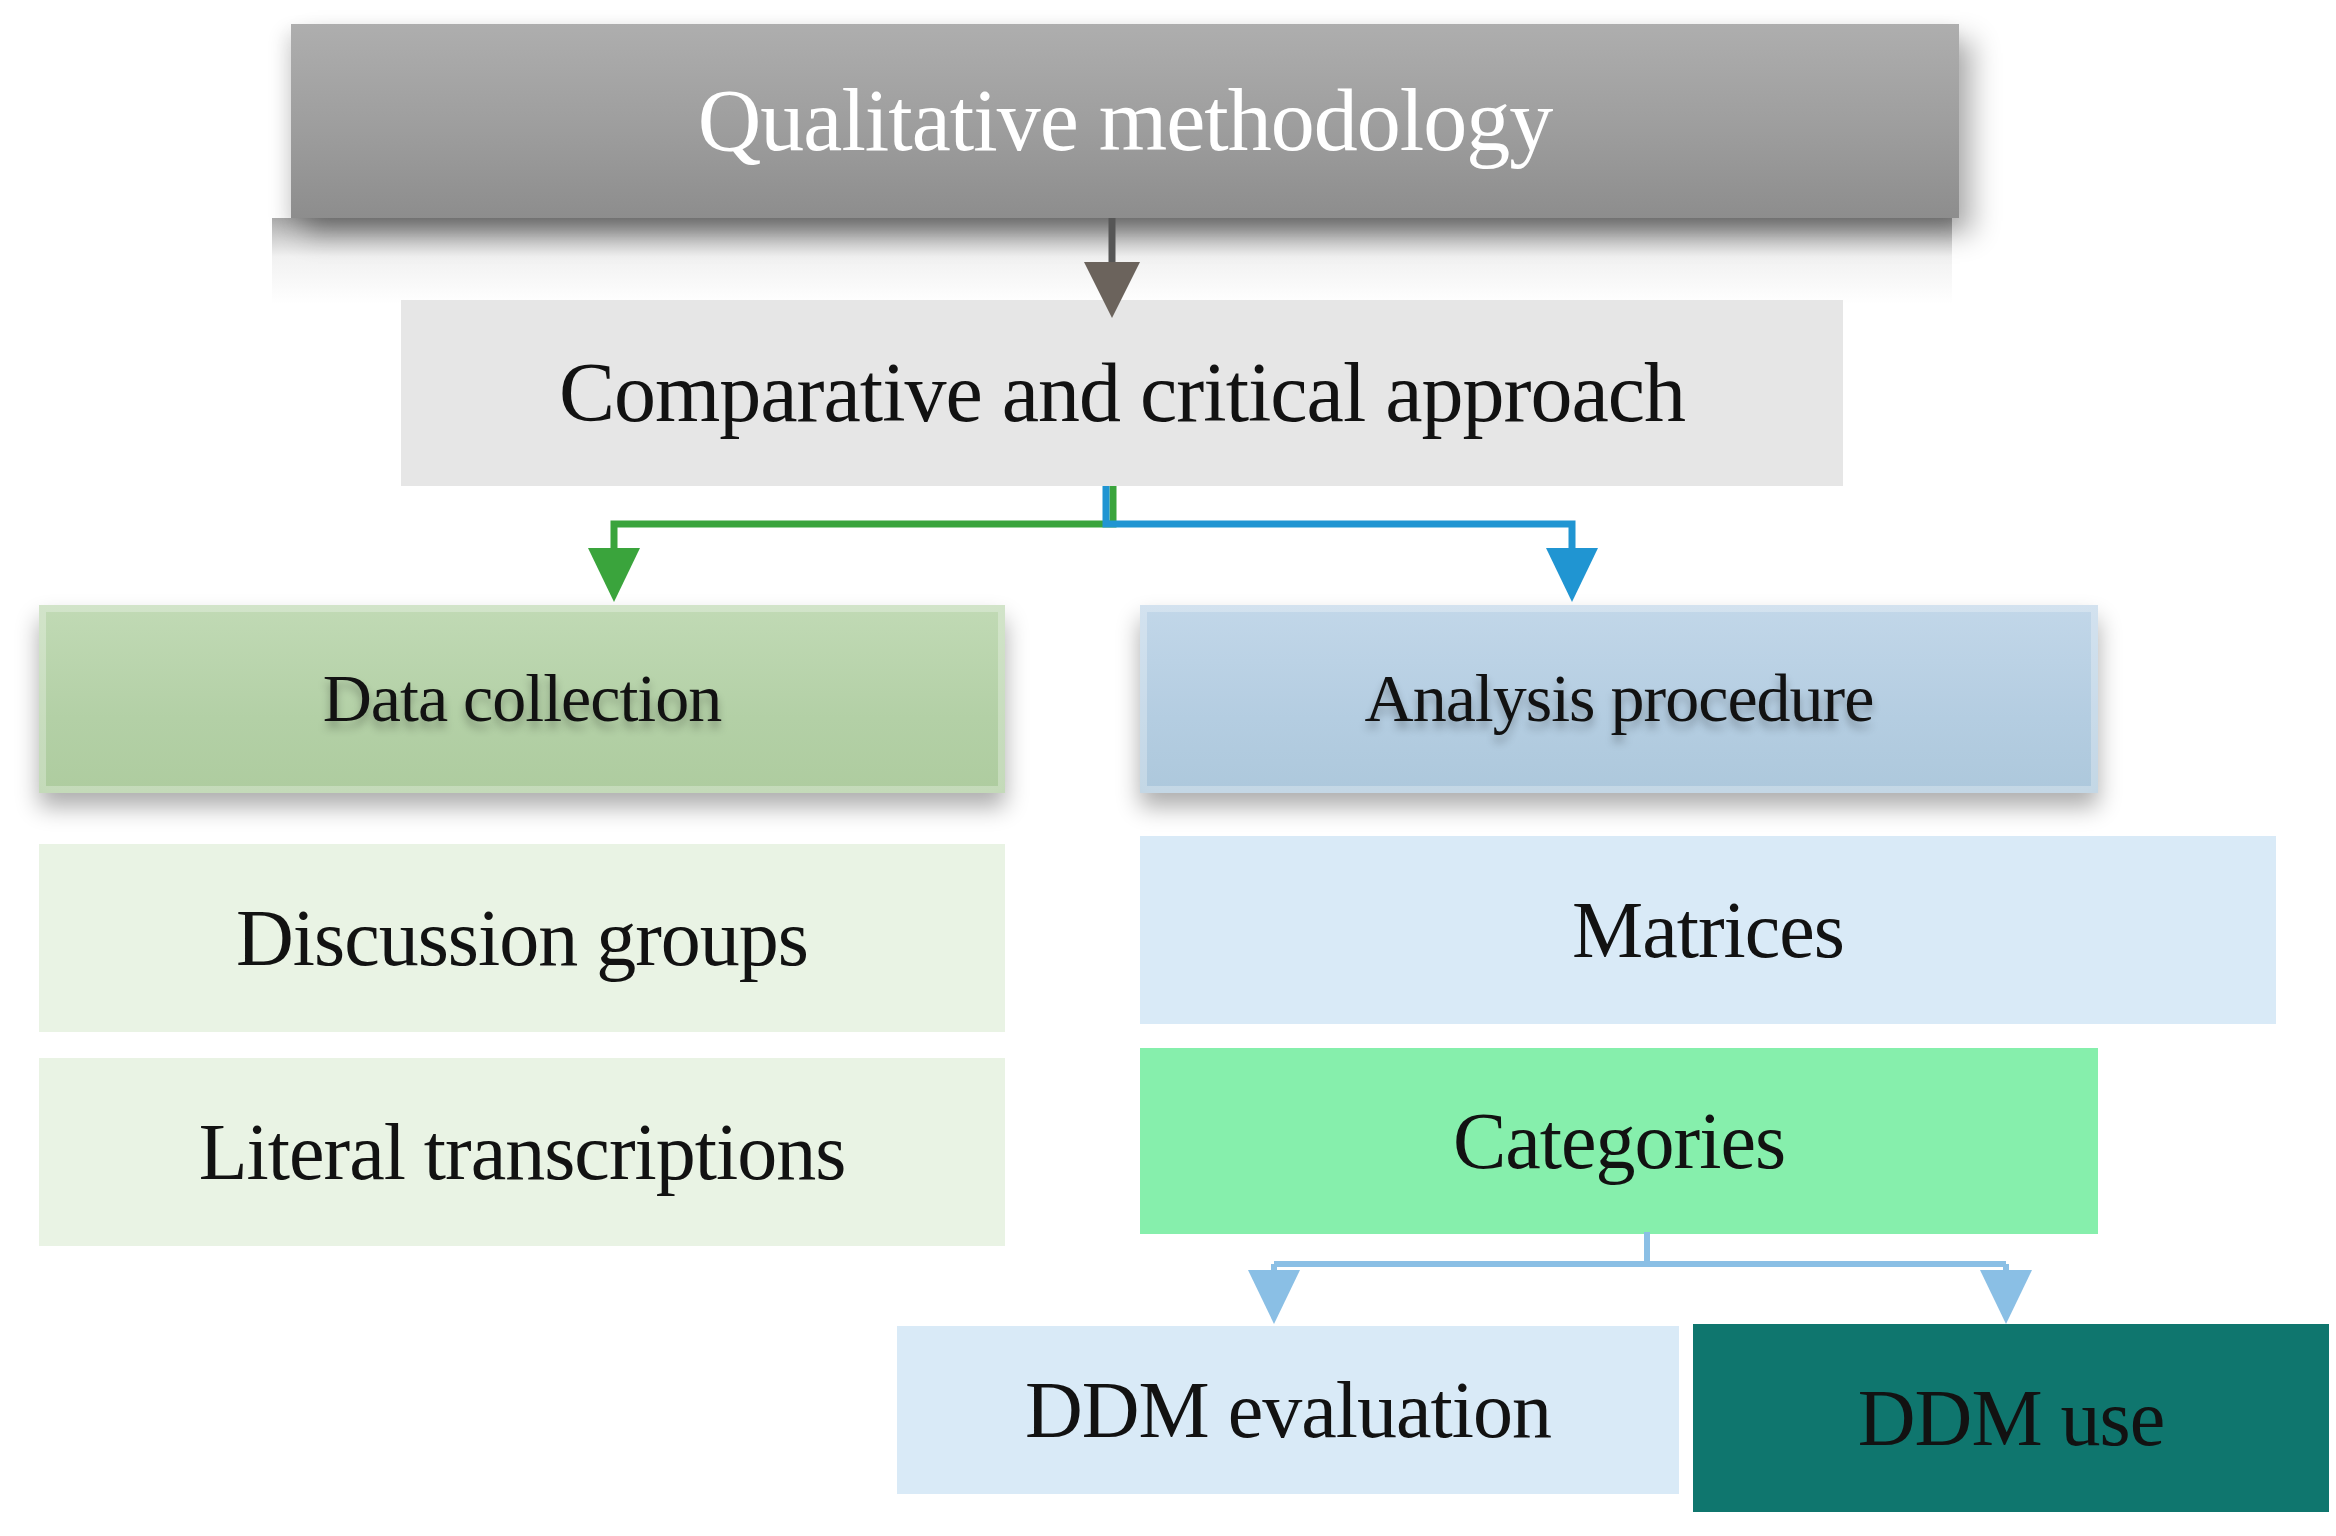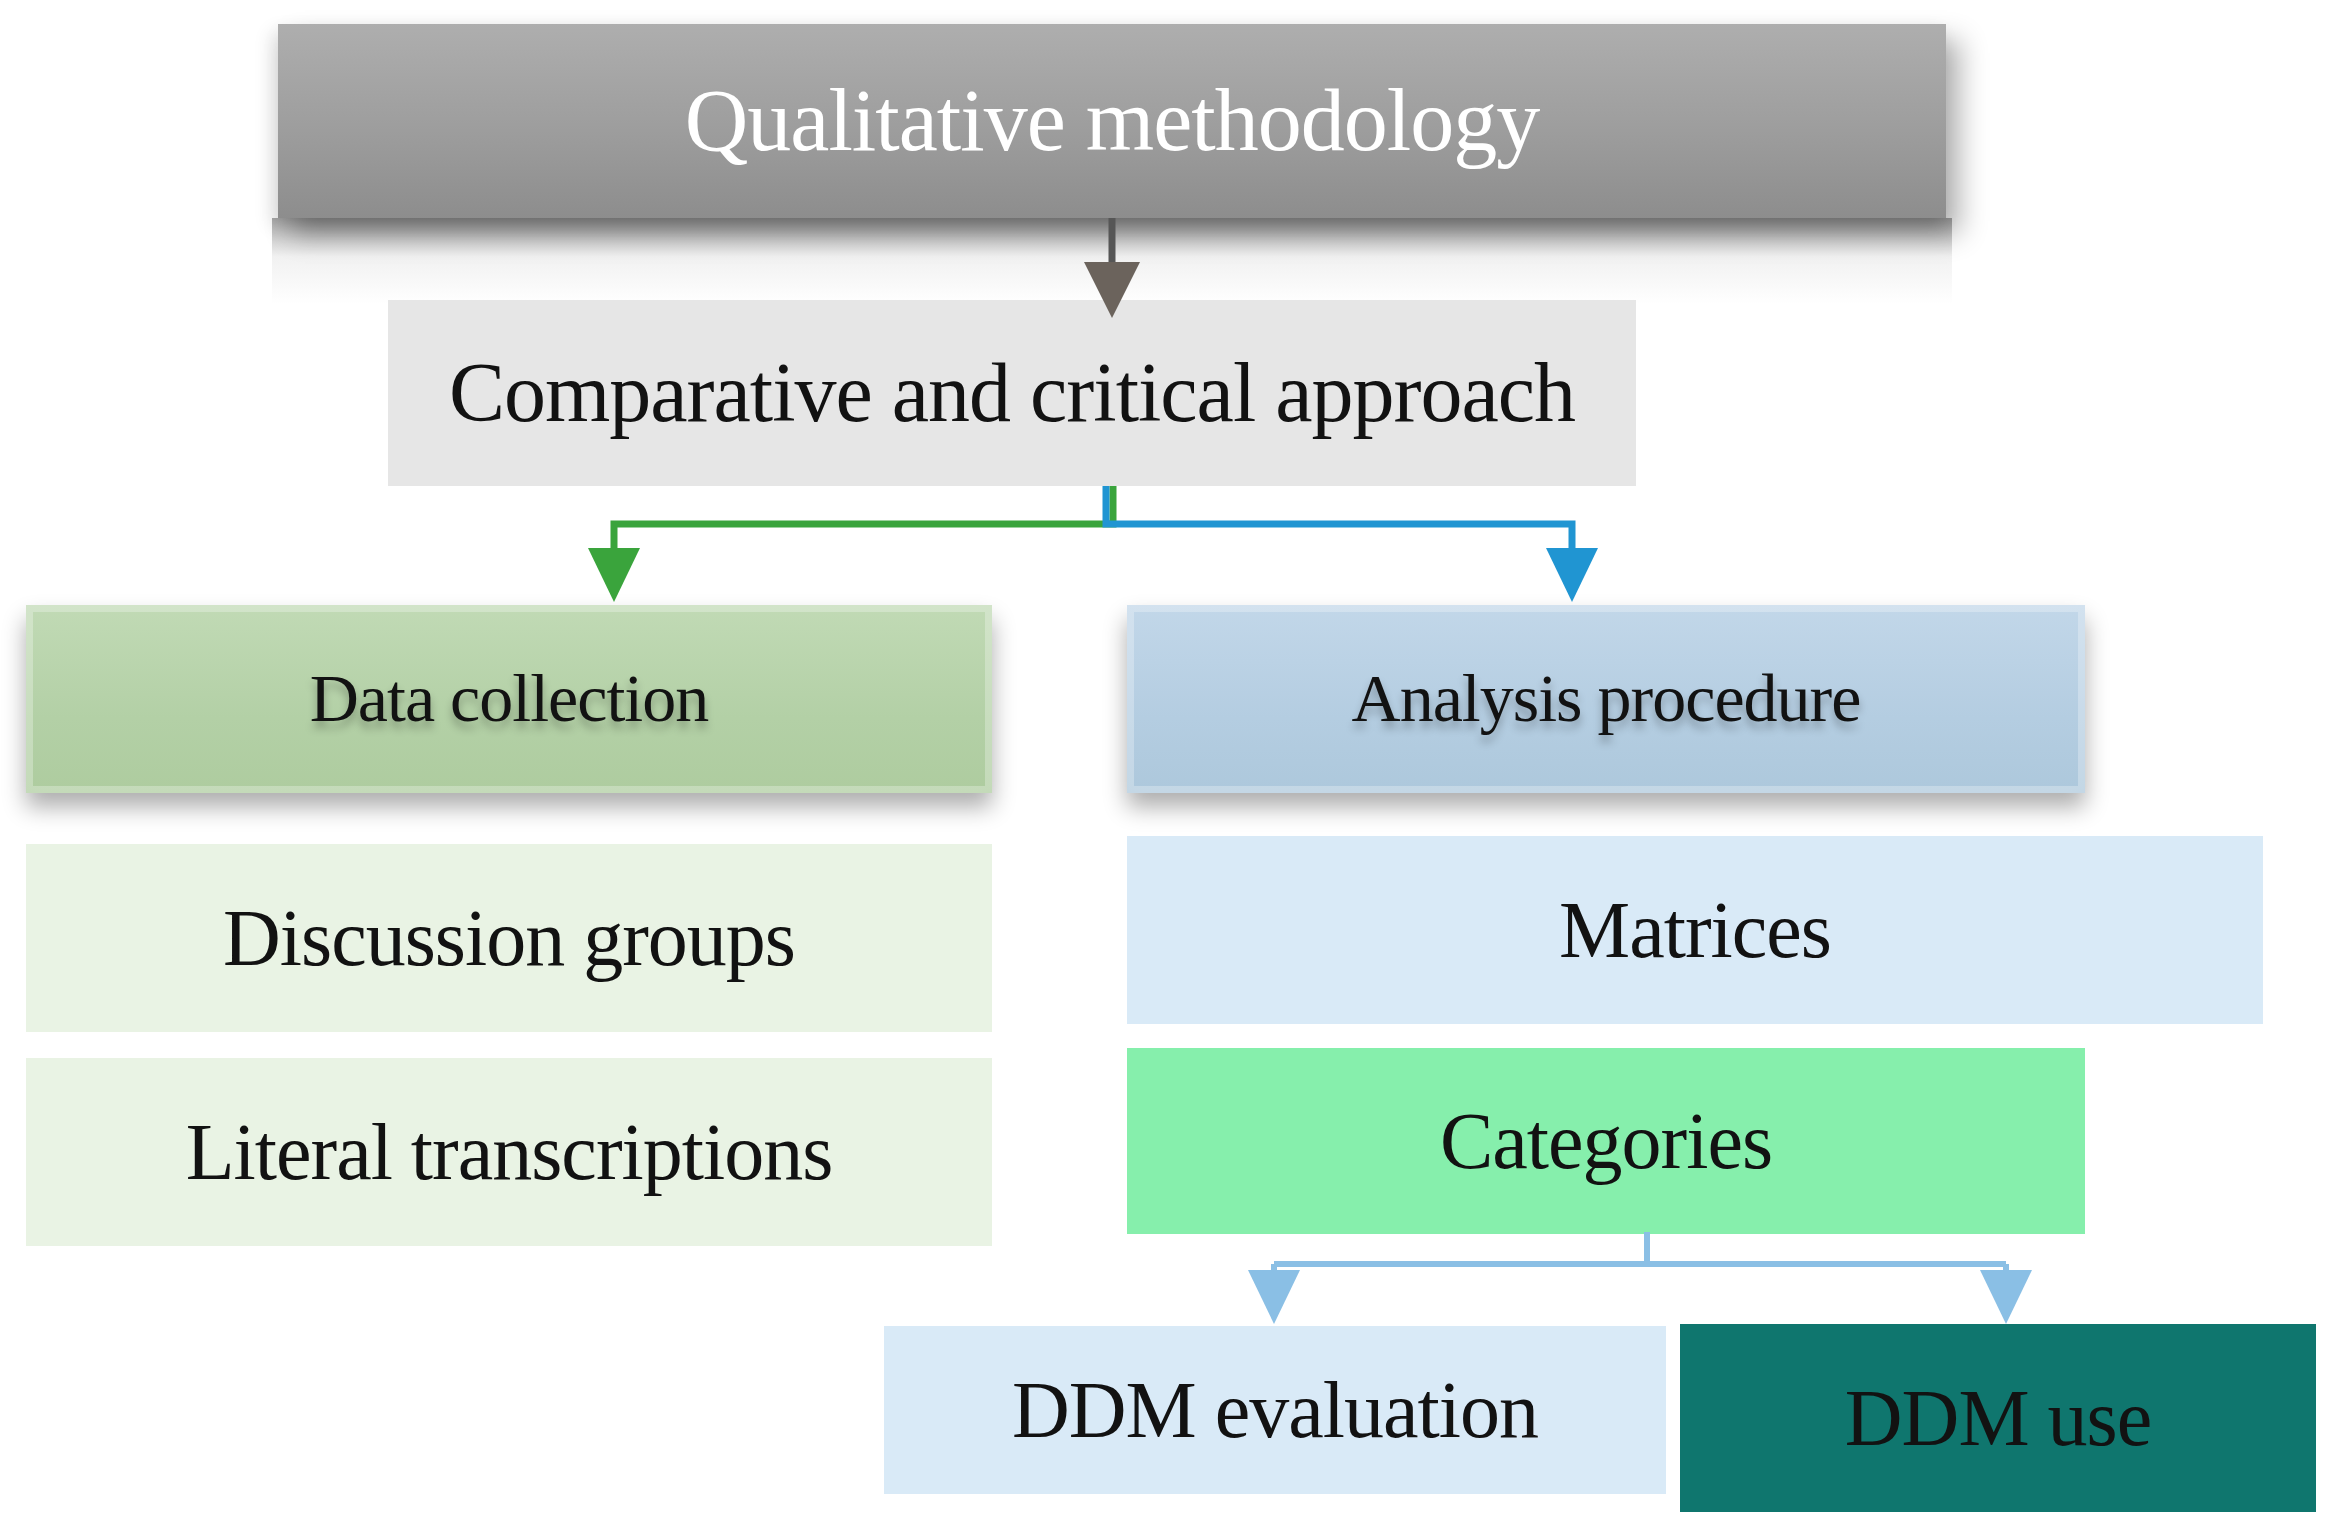--- a/index.html
+++ b/index.html
@@ -5,36 +5,36 @@
   html,body { margin:0; padding:0; background:#ffffff; }
   body {
     width:2336px; height:1536px;
     font-family:"Liberation Serif","DejaVu Serif",serif;
     -webkit-font-smoothing:antialiased;
   }
   .canvas { position:relative; width:2336px; height:1536px; background:#ffffff; overflow:hidden; }
 
   .node {
     position:absolute; display:flex; align-items:center; justify-content:center;
-    text-align:center; color:#121212; line-height:1.05; letter-spacing:-1px;
+    text-align:center; color:#121212; line-height:1.05; letter-spacing:-1px;margin-left:13px;
   }
 
   .title-box {
     left:278px; top:24px; width:1668px; height:194px;
     background:linear-gradient(180deg,#aeaeae 0%, #9d9d9d 55%, #8d8d8d 100%);
     color:#ffffff; font-size:88px;
     box-shadow: 14px 16px 26px rgba(0,0,0,0.30), -6px 8px 18px rgba(0,0,0,0.12);
   }
   .title-fade {
     position:absolute; left:272px; top:218px; width:1680px; height:86px;
     background:linear-gradient(180deg, rgba(120,120,120,0.62) 0%, rgba(200,200,200,0.25) 45%, rgba(255,255,255,0) 100%);
   }
 
   .approach-box {
-    left:388px; top:300px; width:1248px; height:186px;
+    left:388px; top:300px; width:1442px; height:186px;
     background:#e6e6e6; font-size:84px;
   }
 
   .green-header {
     left:26px; top:605px; width:966px; height:188px;
     background:linear-gradient(180deg,#c1dab5 0%, #b3d0a6 60%, #aecc9f 100%);
     box-shadow: 0 14px 22px rgba(0,0,0,0.32), inset 0 0 0 7px rgba(255,255,255,0.28);
     font-size:68px;
   }
   .blue-header {

